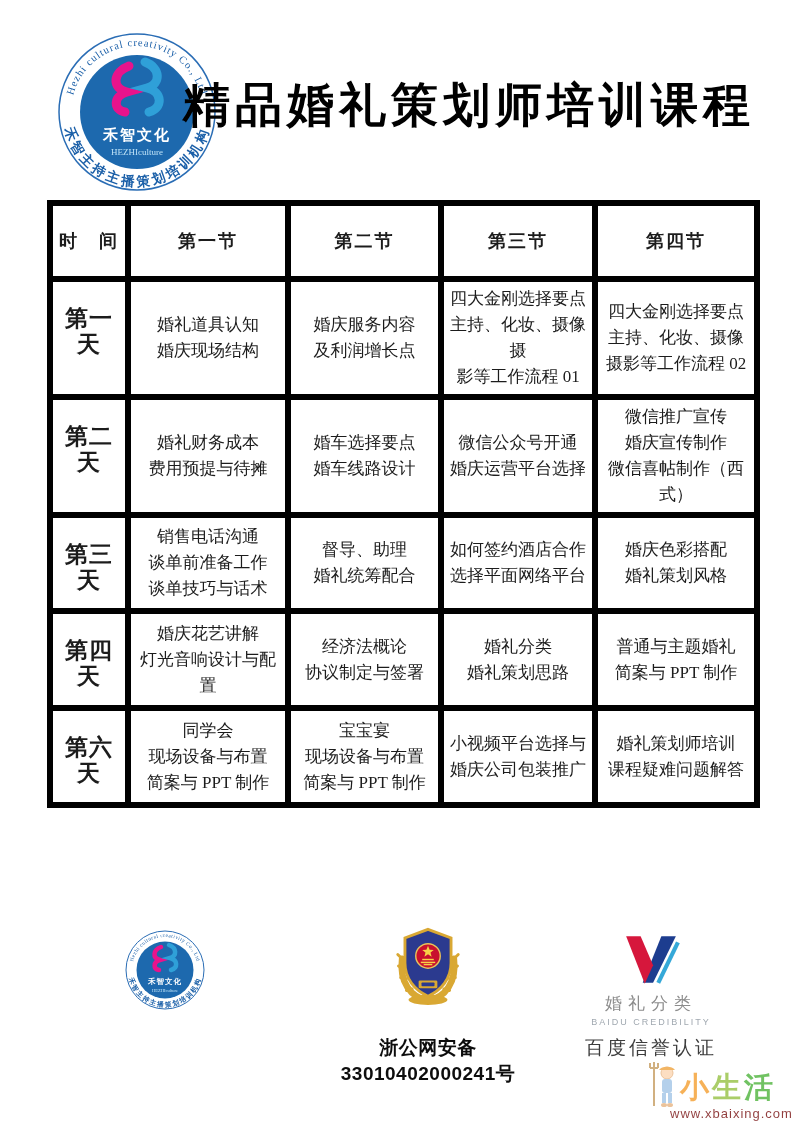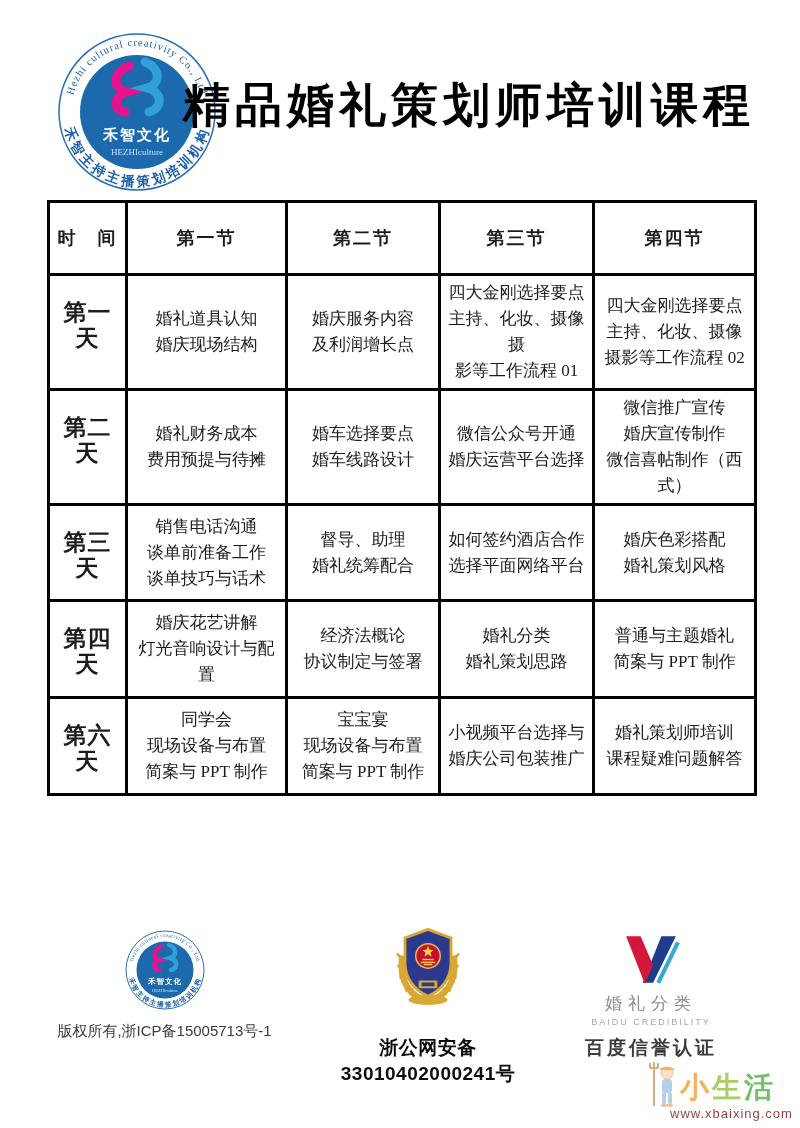--- a/index.html
+++ b/index.html
@@ -12,21 +12,21 @@
   .page-title{
     position:absolute;left:183px;top:74px;width:560px;
     font-size:47px;font-weight:bold;letter-spacing:5px;white-space:nowrap;color:#000;
   }
   
   table.schedule{
     position:absolute;left:47px;top:200px;width:707px;
     border-collapse:collapse;table-layout:fixed;
   }
   .schedule th,.schedule td{
-    border:3px solid #000000;text-align:center;vertical-align:middle;
+    border:6px solid #000000;text-align:center;vertical-align:middle;
     font-size:17px;line-height:26px;font-weight:normal;color:#1c1c1c;
     white-space:pre-line;padding:4px 6px;
   }
   .schedule thead th{height:62px;font-size:18px;font-weight:bold;letter-spacing:2px;}
   .schedule tbody th.day{vertical-align:top;padding-top:24px;font-size:23px;letter-spacing:1px;font-weight:bold;}
   tr.r1{height:100px;} tr.r2{height:97px;} tr.r3{height:96px;}
   tr.r4{height:97px;} tr.r5{height:95px;} tr.r6{height:97px;}
   
   .footer-left{position:absolute;left:57px;top:930px;width:215px;text-align:center;}
   .footer-left svg{width:80px;height:80px;}
@@ -34,21 +34,21 @@
     font-size:15px;color:#3a3a3a;}
   .footer-mid{position:absolute;left:303px;top:925px;width:250px;text-align:center;}
   .footer-mid svg{width:72px;height:82px;}
   .police-record{margin-top:24px;font-family:"Liberation Sans","DejaVu Sans",sans-serif;
     font-weight:bold;font-size:19px;color:#0d0d0d;letter-spacing:0.5px;}
   .footer-right{position:absolute;left:576px;top:932px;width:150px;text-align:center;
     font-family:"Liberation Sans","DejaVu Sans",sans-serif;}
   .footer-right svg{width:58px;height:54px;}
   .baidu-cn{font-size:17px;color:#8c8c8c;letter-spacing:6px;margin-top:2px;}
   .baidu-en{font-size:9px;color:#a0a8b0;letter-spacing:2px;margin-top:2px;}
-  .baidu-cert{font-size:19px;color:#3c3c3c;letter-spacing:3px;margin-top:8px;font-weight:bold;}
+  .baidu-cert{font-size:19px;color:#3c3c3c;letter-spacing:3px;margin-top:8px;}
   
   .watermark{position:absolute;left:648px;top:1060px;width:150px;opacity:0.85;
     font-family:"Liberation Sans","DejaVu Sans",sans-serif;}
   .wm-row{display:flex;align-items:center;}
   .wm-mascot{width:32px;height:50px;flex:0 0 auto;}
   .wm-name{font-size:29px;font-weight:bold;letter-spacing:3px;line-height:34px;margin-top:4px;}
   .wm-name .c0{color:#f5a43b;} .wm-name .c1{color:#9cc54e;} .wm-name .c2{color:#58b847;}
   .wm-url{font-size:13px;color:#7f1d1d;margin-left:22px;margin-top:-4px;letter-spacing:1px;}
 </style>
 </head>
@@ -171,21 +171,20 @@
     <path d="M 88,30 C 104,36 104,52 90,56 C 106,60 106,76 92,80" stroke="#2fa0d8" stroke-width="9" fill="none" stroke-linecap="round"></path>
     <text x="80" y="108" text-anchor="middle" font-size="15" font-weight="bold" fill="#ffffff" letter-spacing="2">禾智文化</text>
     <text x="80" y="123" text-anchor="middle" font-size="9" fill="#bfe3f7">HEZHIculture</text>
     <text font-size="10.5" fill="#1a5fa8" letter-spacing="1">
       <textPath href="#arcT2" startOffset="50%" text-anchor="middle">Hezhi cultural creativity Co., Ltd</textPath>
     </text>
     <text font-size="13.5" font-weight="bold" fill="#1a5fa8" letter-spacing="3">
       <textPath href="#arcB2" startOffset="50%" text-anchor="middle">禾智主持主播策划培训机构</textPath>
     </text>
   </svg>
-  <div class="copyright">版权所有,浙ICP备15005713号-1</div>
 </div>
 
 <div class="footer-mid">
   <svg viewBox="0 0 100 112">
     <ellipse cx="50" cy="103" rx="27" ry="7" fill="#d9a833"></ellipse>
     <path d="M 50,104 C 26,100 10,78 14,46" stroke="#d9a833" stroke-width="9" fill="none" stroke-linecap="round"></path>
     <path d="M 50,104 C 74,100 90,78 86,46" stroke="#d9a833" stroke-width="9" fill="none" stroke-linecap="round"></path>
     <path d="M 14,46 l -6,-6 M 16,60 l -7,-4 M 20,74 l -8,-2 M 28,88 l -8,2 M 86,46 l 6,-6 M 84,60 l 7,-4 M 80,74 l 8,-2 M 72,88 l 8,2" stroke="#d9a833" stroke-width="4" stroke-linecap="round"></path>
     <path d="M50,5 L82,17 L82,52 C82,74 68,90 50,98 C32,90 18,74 18,52 L18,17 Z" fill="#2b3a8f" stroke="#d9a833" stroke-width="4"></path>
     <circle cx="50" cy="42" r="17" fill="#c8102e" stroke="#e8c25a" stroke-width="2"></circle>

